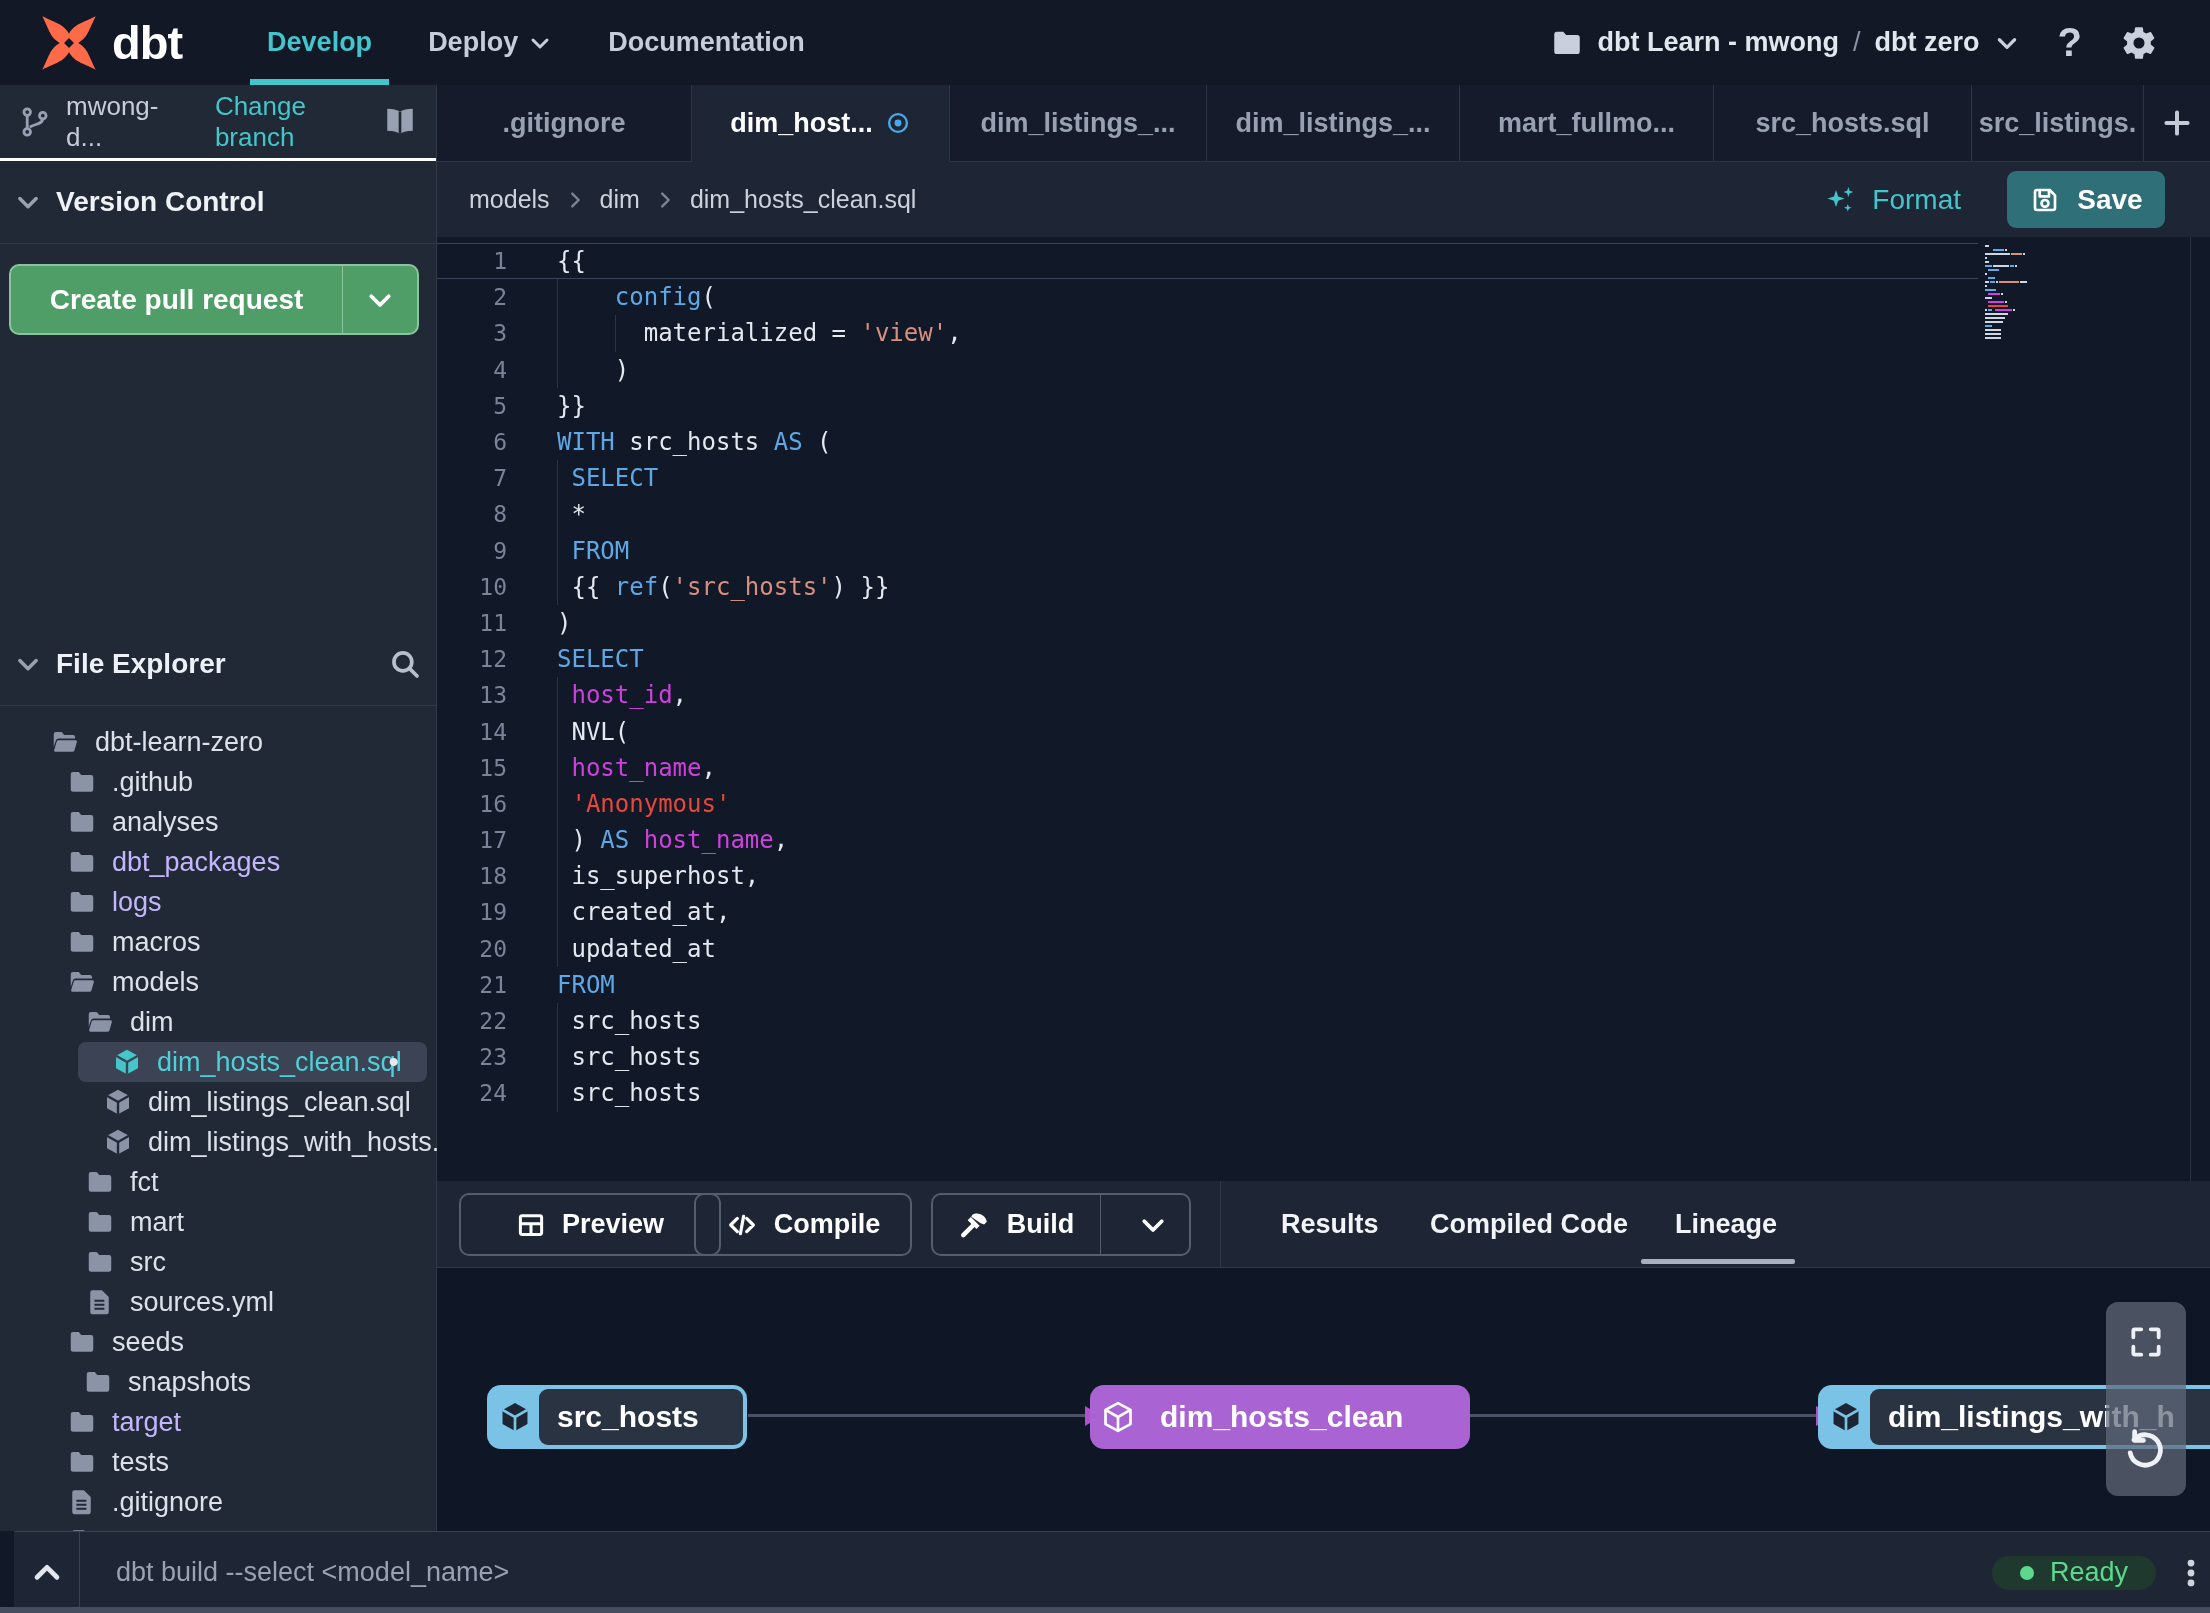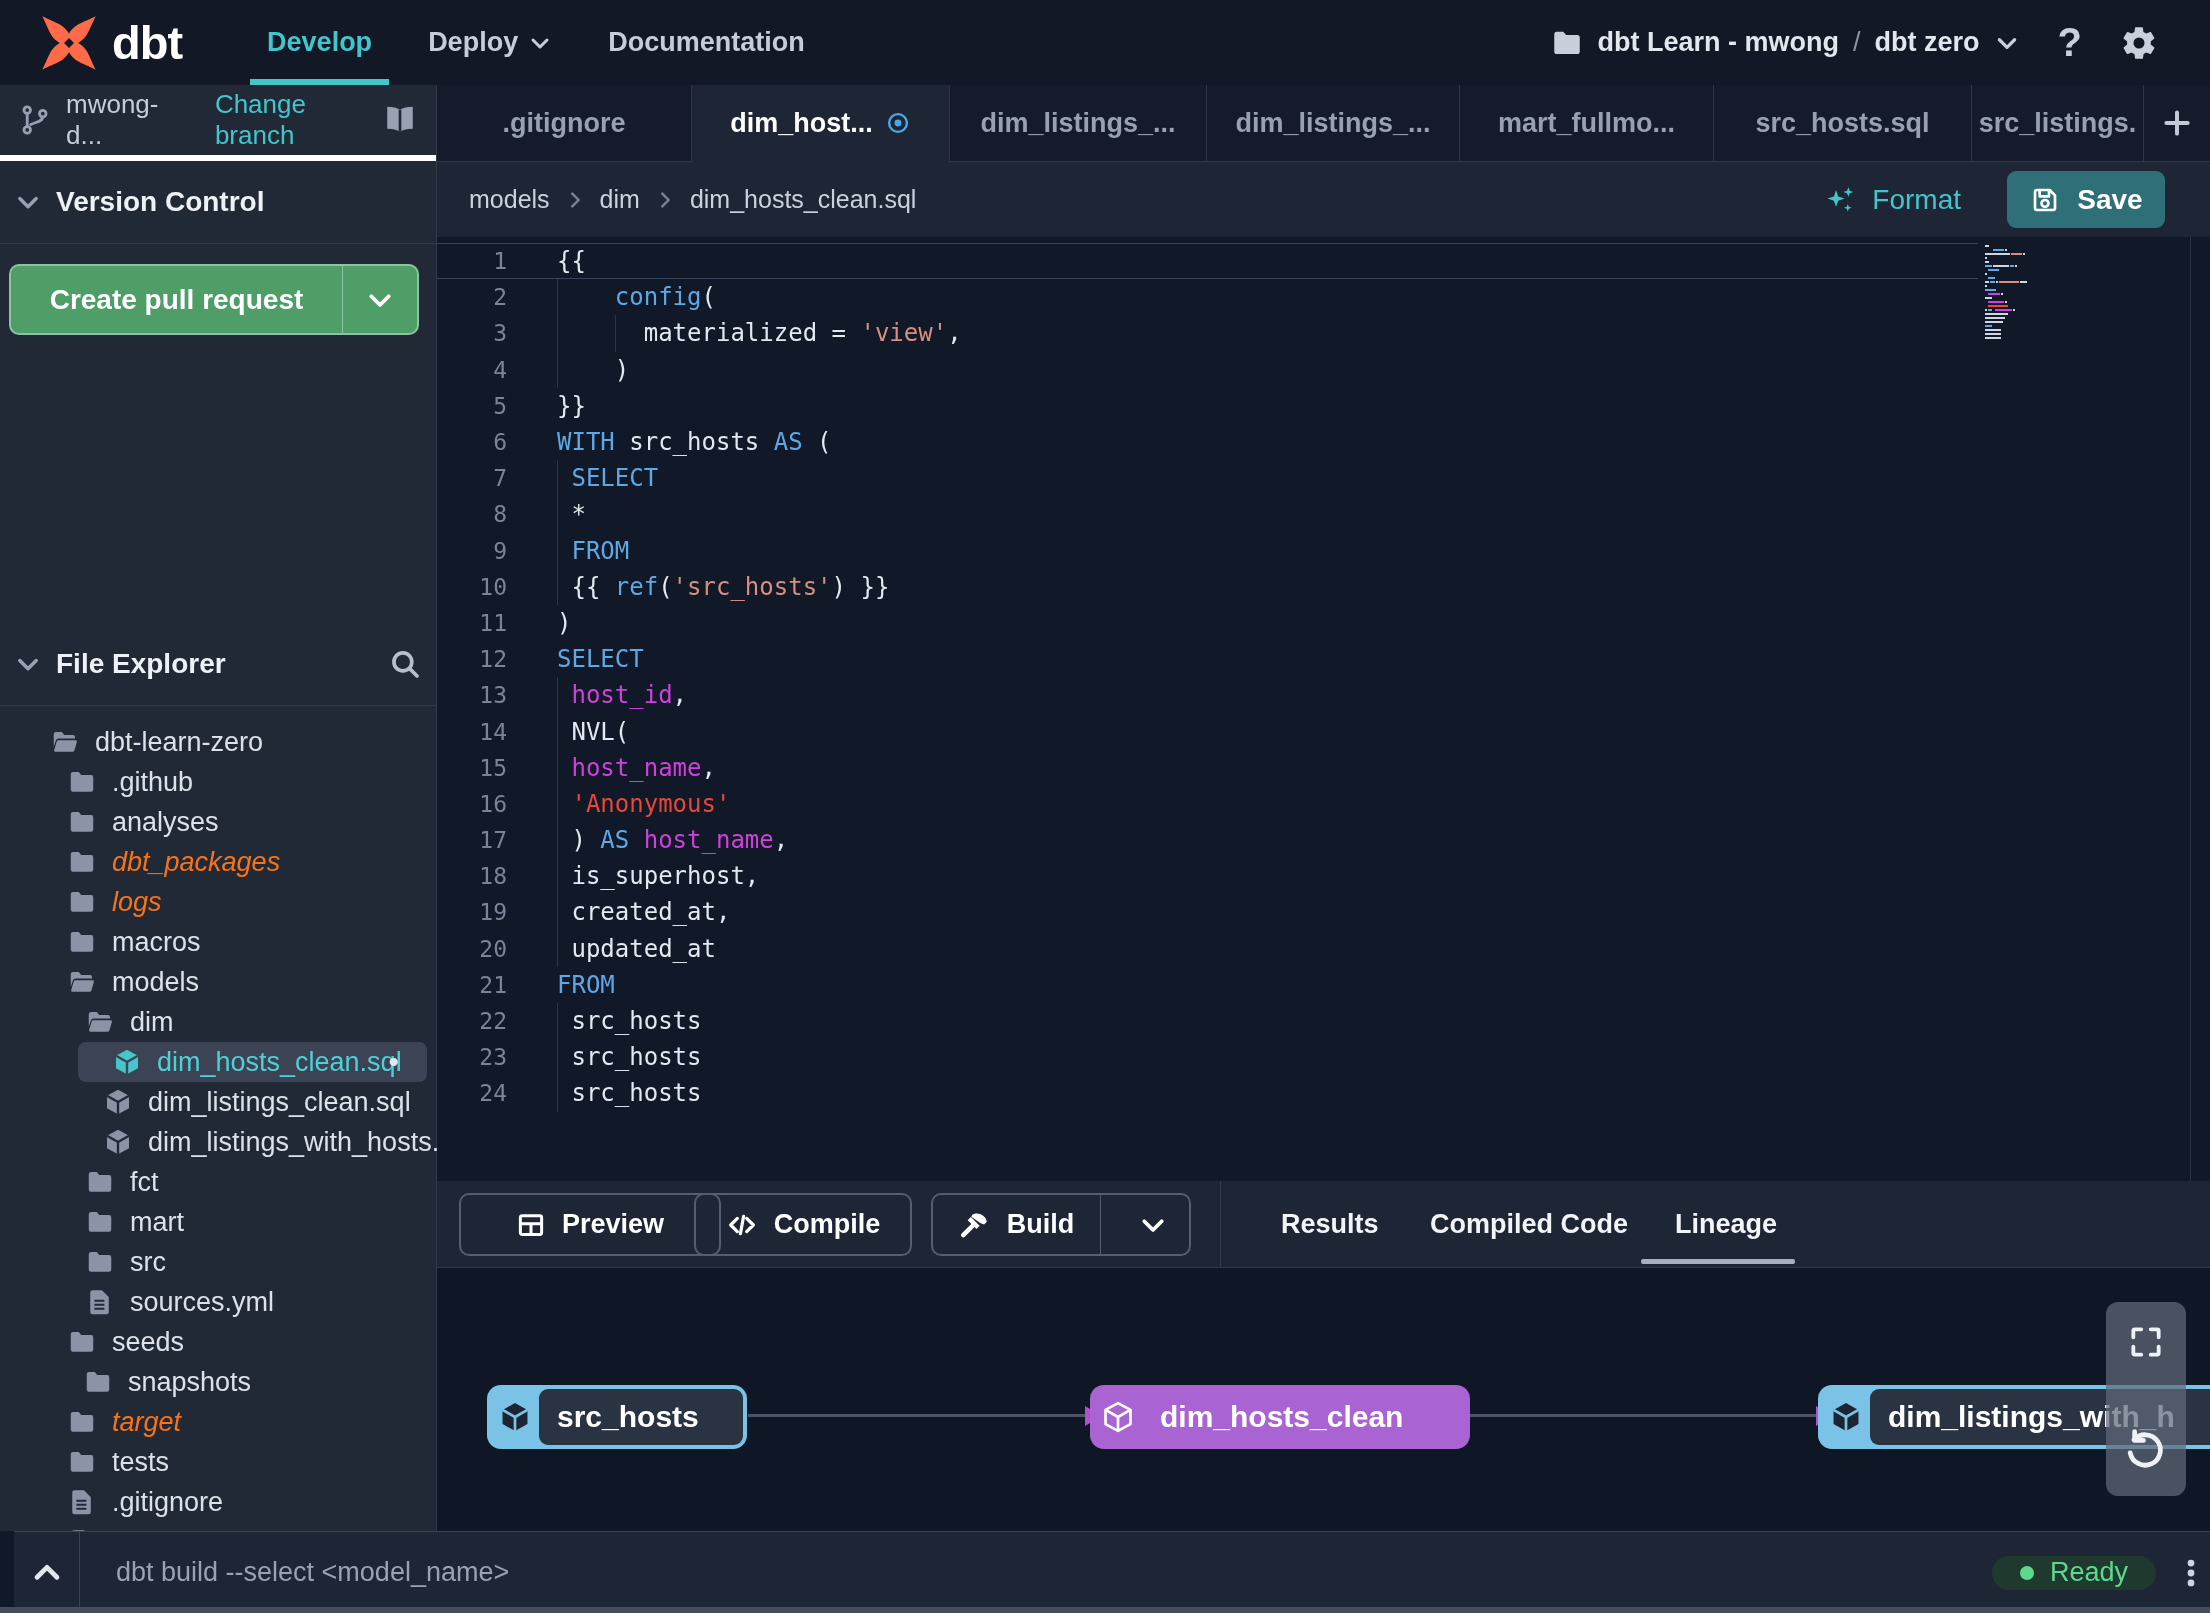--- a/index.html
+++ b/index.html
@@ -14,38 +14,38 @@
   #nav-menus { display:flex; height:85px; margin-left:68px; }
   .navitem { display:flex; align-items:center; gap:10px; padding:0 17px; margin-right:22px; font-size:27px; font-weight:700; color:#c6cdd9; cursor:pointer; }
   .navitem.active { color:#43c6cb; box-shadow: inset 0 -6px 0 #43c6cb; }
   #nav-right { margin-left:auto; margin-right:52px; display:flex; align-items:center; gap:38px; }
   #project-crumb { display:flex; align-items:center; gap:14px; font-size:27px; font-weight:700; color:#e2e7ee; }
   #project-crumb .sep { color:#8a93a5; font-weight:400; }
   .navicon { color:#c9d0db; }
 
   
   #sidebar { position:absolute; left:0; top:85px; width:437px; height:1446px; background:#212936; border-right:1px solid #323a4a; }
-  #branch-row { height:76px; display:flex; align-items:center; padding:0 18px; border-bottom:6px solid #ffffff; }
+  #branch-row { height:76px; display:flex; align-items:center; padding:0 18px; border-bottom:3px solid #ffffff; }
   #branch-name { font-size:26px; color:#c6cdd9; margin-left:14px; }
   #change-branch { font-size:26px; color:#43c6cb; margin-left:28px; cursor:pointer; }
   #branch-book { margin-left:auto; color:#97a1b2; }
   .section-head { height:83px; display:flex; align-items:center; padding:0 14px; border-bottom:1px solid #323a4a; }
   .section-head .title { font-size:28px; font-weight:800; color:#eef1f6; margin-left:14px; }
   .section-head .chev { color:#97a1b2; }
   #pr-wrap { padding:20px 9px; }
   #pr-btn { display:flex; width:410px; height:71px; background:#4f9e68; border:2px solid #8cc4a1; border-radius:10px; overflow:hidden; cursor:pointer; }
   #pr-main { flex:1; display:flex; align-items:center; justify-content:center; font-size:28px; font-weight:600; color:#fff; border-right:1px solid #8cc4a1; }
   #pr-caret { width:74px; display:flex; align-items:center; justify-content:center; color:#fff; }
   #fe-head { margin-top:268px; }
   #fe-search { margin-left:auto; color:#b7bfcc; cursor:pointer; }
   #file-tree { padding-top:16px; }
   .trow { height:40px; display:flex; align-items:center; font-size:27px; color:#dde2ea; cursor:pointer; position:relative; }
   .trow .ticon { flex:0 0 auto; }
   .trow .tlabel { margin-left:15px; white-space:nowrap; }
-  .trow.italic .tlabel { font-style:italic; color:#f97316; }
+  .trow.italic .tlabel { color:#c4b5fd; }
   .trow.selected { background:#3c4354; border-radius:8px; margin:0 9px 0 78px; }
   .trow.selected .tlabel { color:#4fd0d6; }
   .trow .dot { position:absolute; right:28px; color:#e4e8ee; font-size:30px; }
 
   
   #tabbar { position:absolute; left:437px; top:85px; width:1773px; height:77px; background:#151b2a; display:flex; border-bottom:1px solid #2e3646; }
   .tab { height:77px; display:flex; align-items:center; justify-content:center; gap:12px; font-size:27px; font-weight:600; color:#97a1b2; border-right:1px solid #2e3646; cursor:pointer; white-space:nowrap; overflow:hidden; }
   .tab.active { background:#1e2534; color:#fff; font-weight:700; margin-bottom:-1px; border-bottom:1px solid #1e2534; }
   .tab .moddot { color:#4aa8e8; }
   #tab-plus { flex:1; display:flex; align-items:center; justify-content:center; color:#c3cad6; cursor:pointer; }

